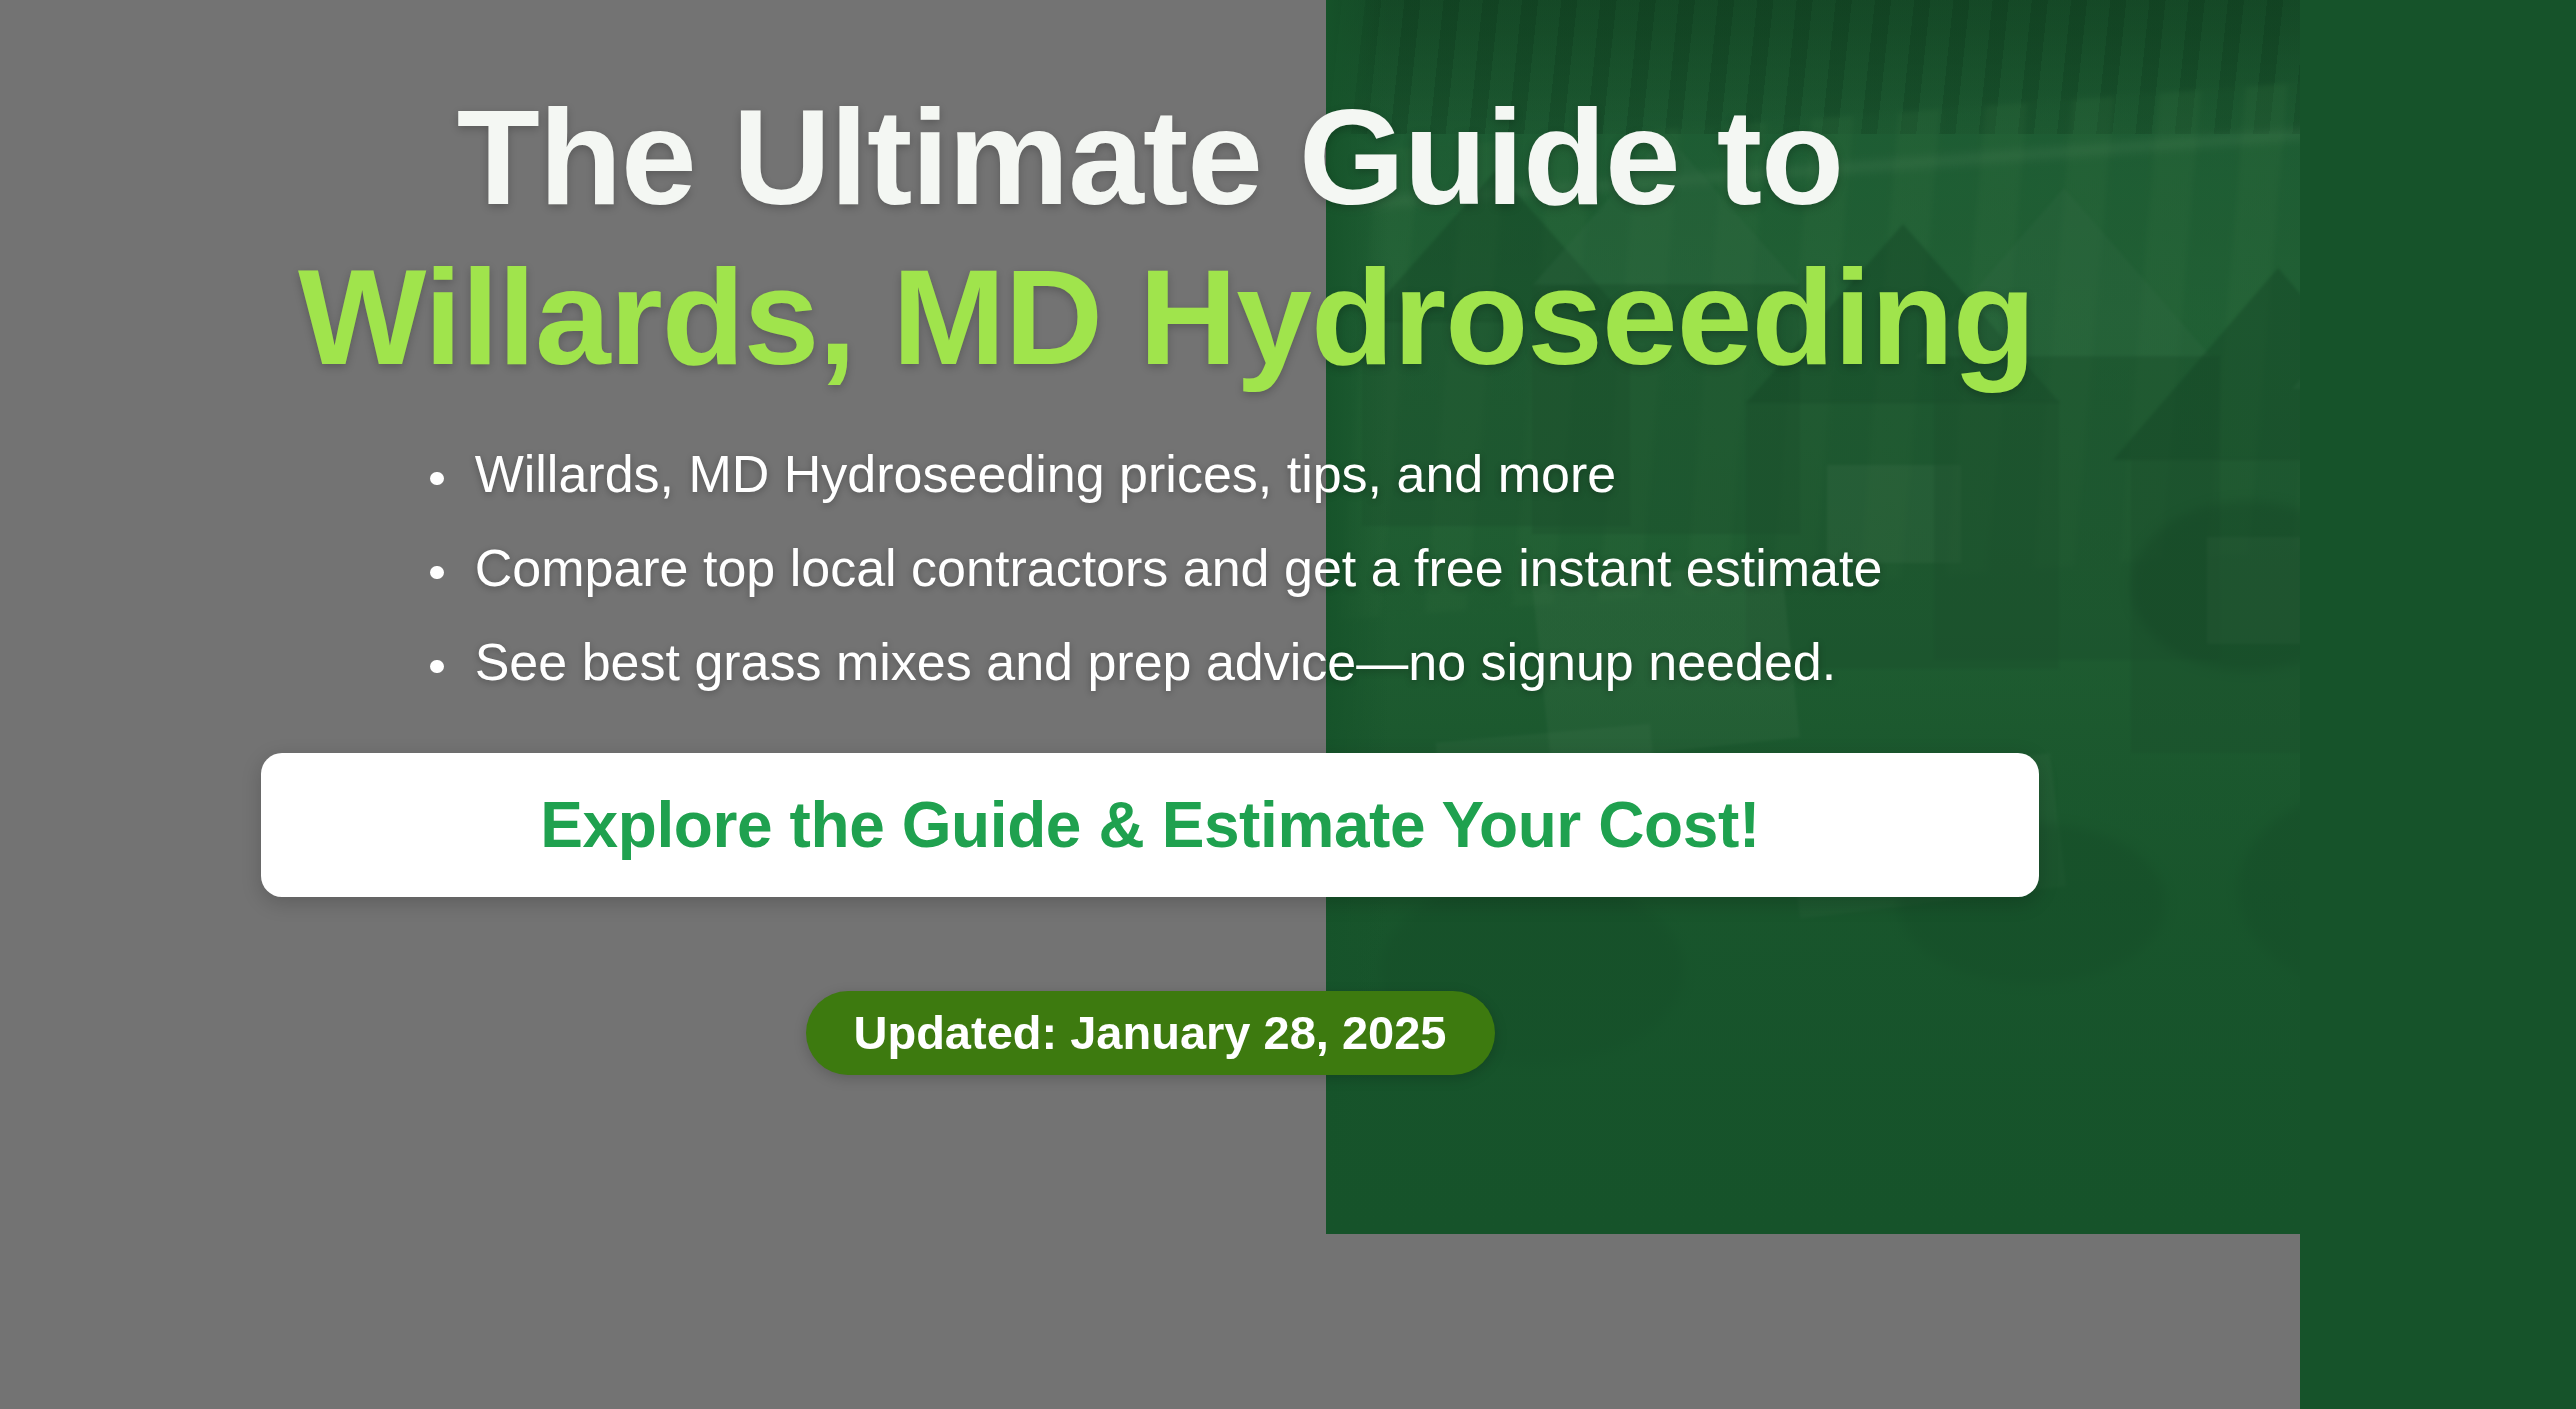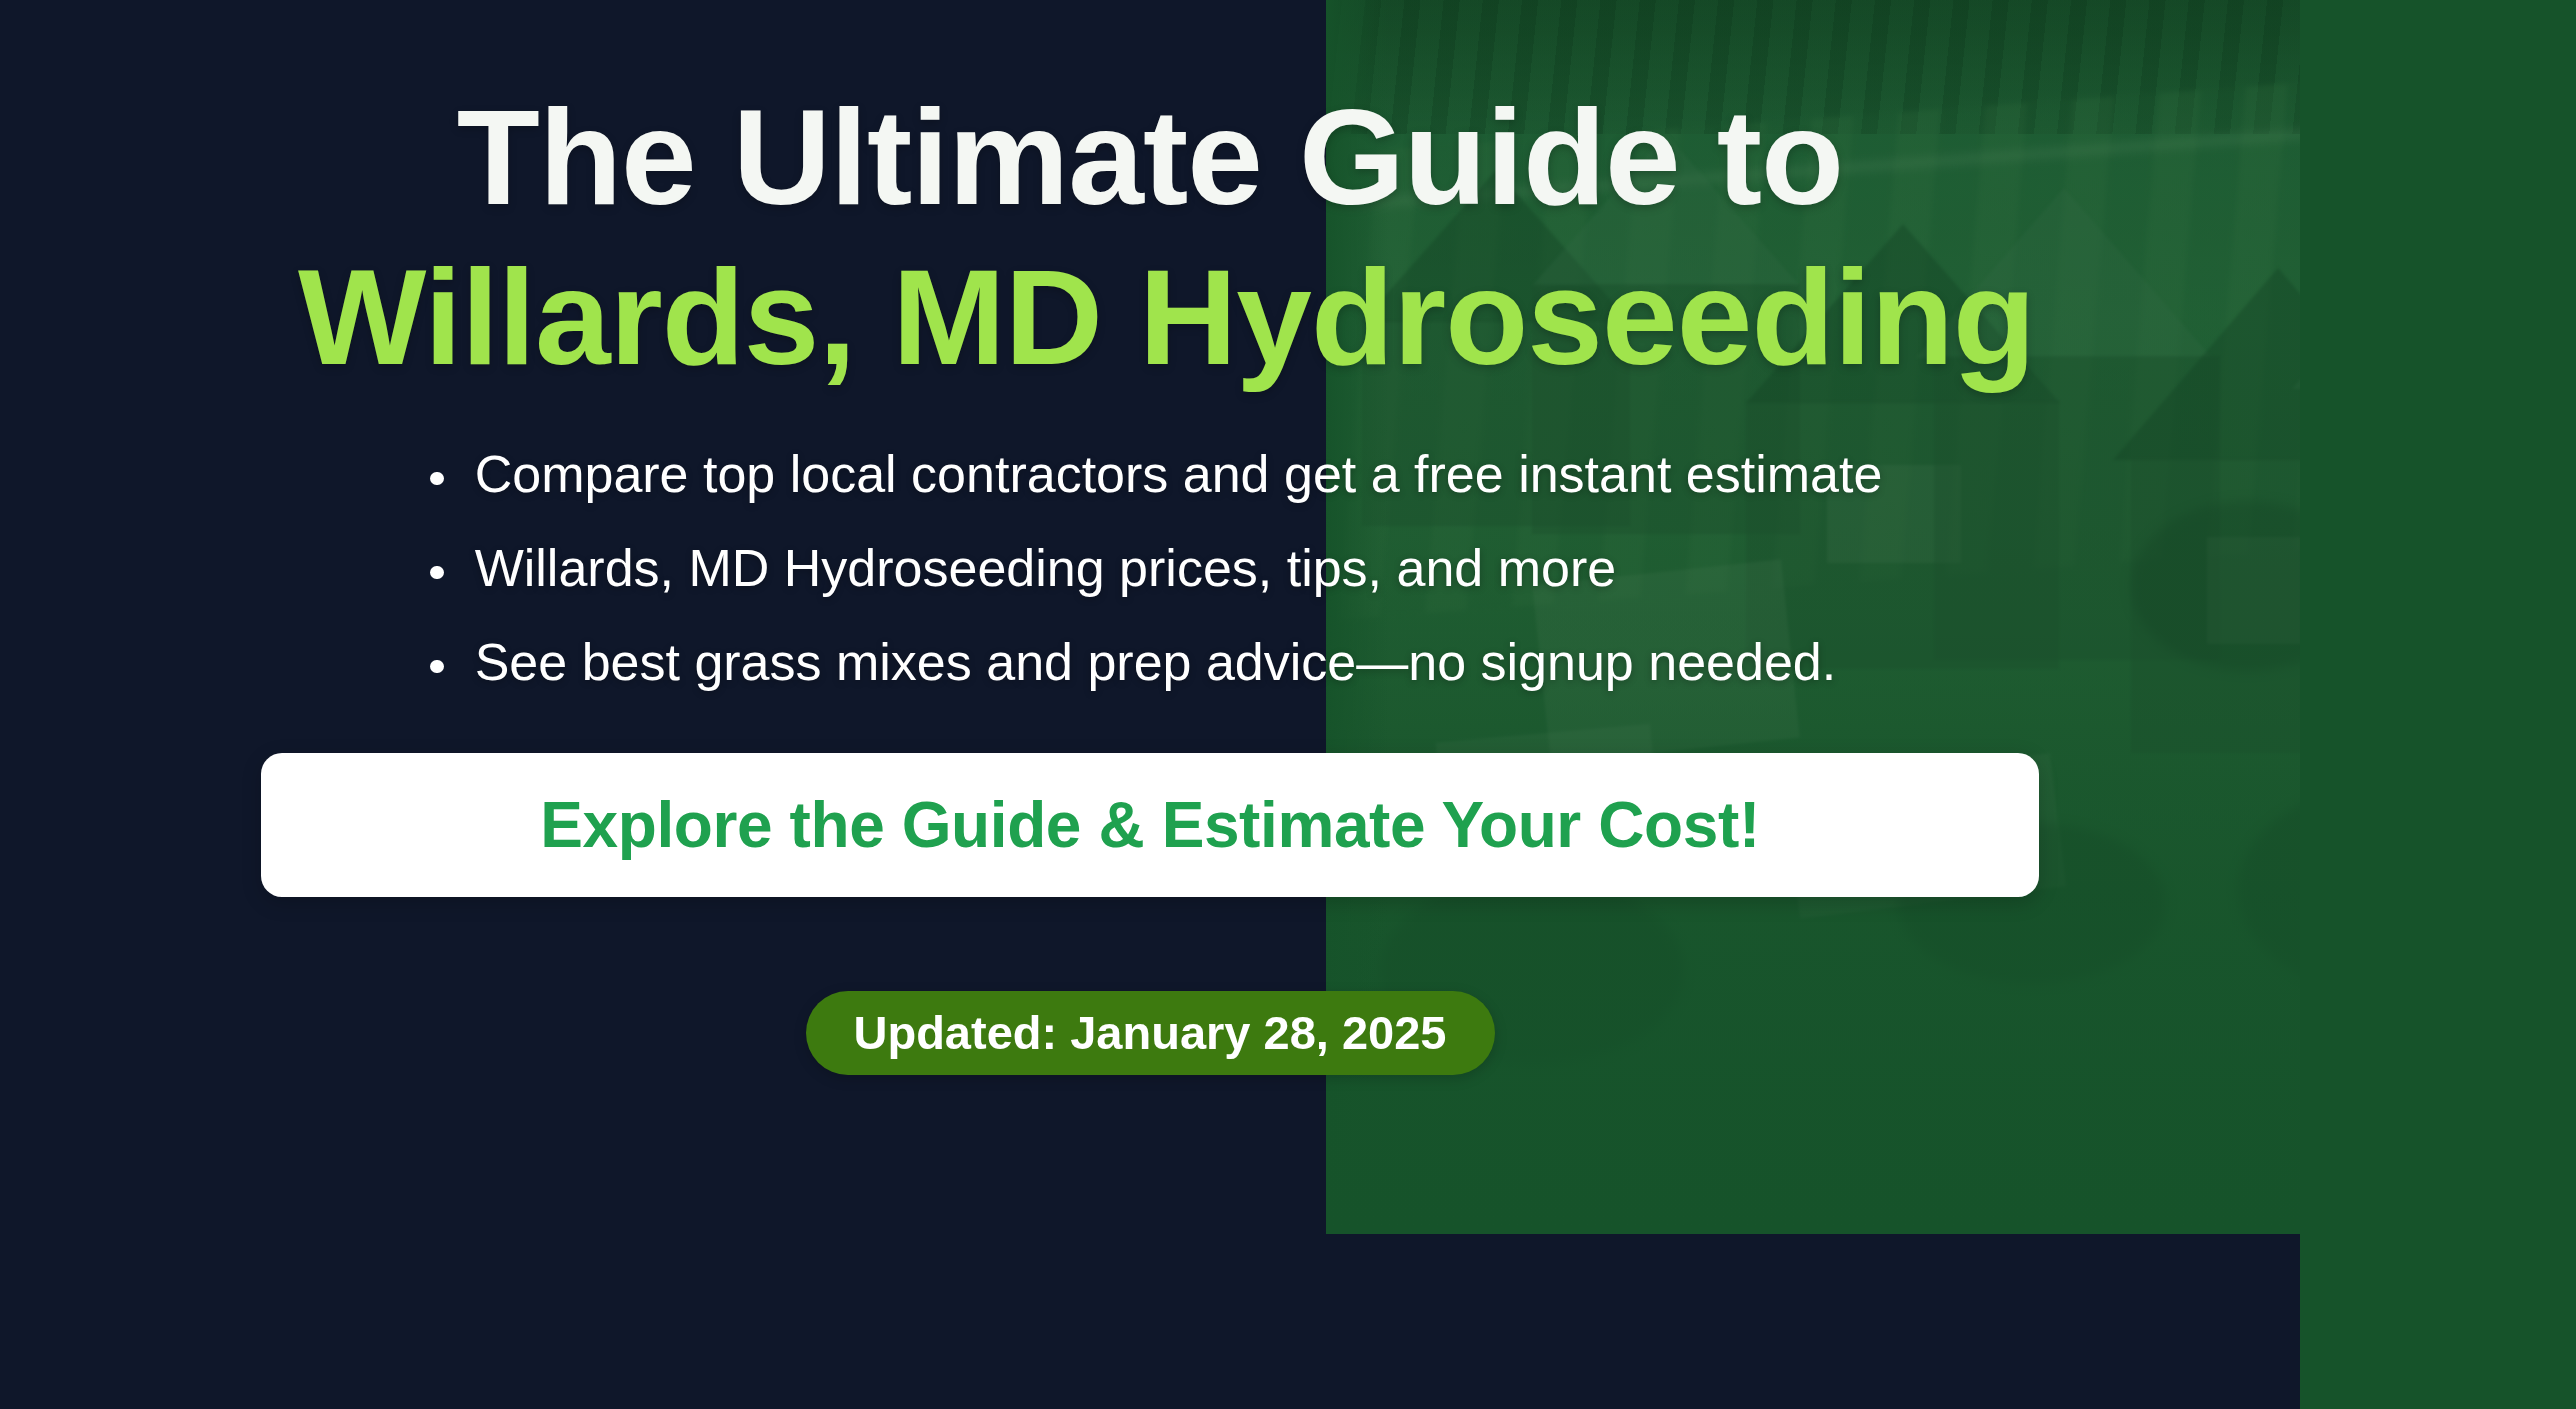--- a/index.html
+++ b/index.html
@@ -9,21 +9,21 @@
   }
   body {
     font-family: "Liberation Sans", sans-serif;
   }
 
   #hero-banner {
     position: relative;
     width: 2300px;
     height: 1410px;
     overflow: hidden;
-    background-color: #0f172a;
+    background-color: #737373;
   }
 
   
   #bg-photo-layer {
     position: absolute;
     top: 0;
     left: 1326px;
     width: 1250px;
     height: 1234px;
     overflow: hidden;
@@ -257,22 +257,22 @@
   <div id="bg-photo-feather"></div>
 
   <div id="content">
 
     <h1 id="headline">
       <span id="headline-line1">The Ultimate Guide to</span>
       <span id="headline-line2">Willards, MD Hydroseeding</span>
     </h1>
 
     <ul id="bullet-list">
+      <li>Willards, MD Hydroseeding prices, tips, and more</li>
       <li>Compare top local contractors and get a free instant estimate</li>
-      <li>Willards, MD Hydroseeding prices, tips, and more</li>
       <li>See best grass mixes and prep advice—no signup needed.</li>
     </ul>
 
     <button id="cta-button">Explore the Guide &amp; Estimate Your Cost!</button>
 
     <div id="updated-badge">Updated: January 28, 2025</div>
 
   </div>
 </div>
 

